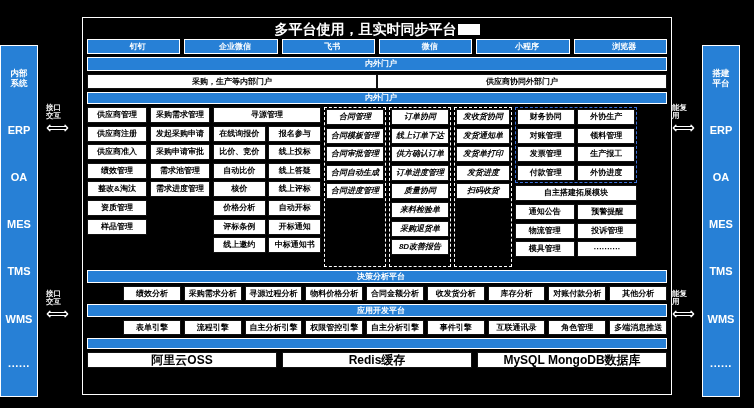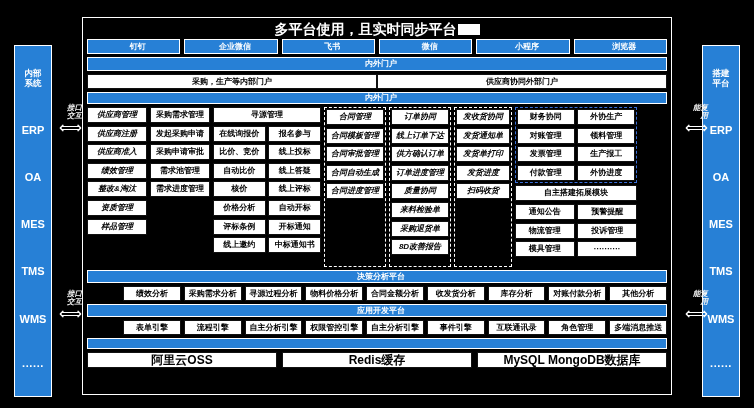--- a/index.html
+++ b/index.html
@@ -13,30 +13,30 @@
   }
   .root { width:754px; height:408px; position:relative; background:#000; }
 
   
   .rail {
     position:absolute; top:45px; width:38px; height:352px;
     background:#2780d6; border:1.5px solid #ffffff;
     display:flex; flex-direction:column; align-items:center;
     justify-content:space-around; padding:6px 0;
   }
-  .rail.left  { left:14px; }
+  .rail.left  { left:0; }
   .rail.right { right:14px; }
   .rail-item {
     color:#fff; font-size:11px; font-weight:bold; text-align:center;
     line-height:1.15; width:100%;
   }
   .rail-item.two { font-size:8.5px; }
 
   
-  .conn { position:absolute; width:36px; text-align:right;font-style:italic; }
+  .conn { position:absolute; width:36px; text-align:left; }
   .conn .lbl { font-size:7.5px; color:#f2f2f2; font-weight:bold; line-height:1.1; }
   .conn .arw { font-size:16px; color:#ffffff; line-height:12px; margin-top:1px; }
   .conn.l1 { left:46px; top:104px; }
   .conn.l2 { left:46px; top:290px; }
   .conn.r1 { right:46px; top:104px; }
   .conn.r2 { right:46px; top:290px; }
 
   
   .panel {
     position:absolute; left:82px; top:17px; width:590px; height:378px;
@@ -78,21 +78,21 @@
   .portal-blue2 { height:12px; margin-top:3px; }
 
   
   .grid-wrap {
     margin-top:3px; display:flex; gap:3px; height:160px;
   }
   .col { display:flex; flex-direction:column; gap:2.6px; }
   .col > .wbox { height:16px; }
   .col.dashed { border:1.3px dashed #ffffff; padding:1px;font-style:italic; }
   .col.dashed-blue { border:1.3px dashed #3a6fd8; padding:1px; }
-  .c1 { width:60px;font-style:italic; }
+  .c1 { width:60px; }
   .c2 { width:60px; }
   .c34 { width:108px; }
   .c5 { width:62px; }
   .c6 { width:62px; }
   .c7 { width:58px; }
   .c89 { width:122px; }
 
   .c34 .pair, .c89 .pair { display:flex; gap:2.6px; }
   .c34 .pair > .wbox, .c89 .pair > .wbox { flex:1; height:16px; }
   .c34 > .wbox.full, .c89 > .wbox.full { height:16px; }

